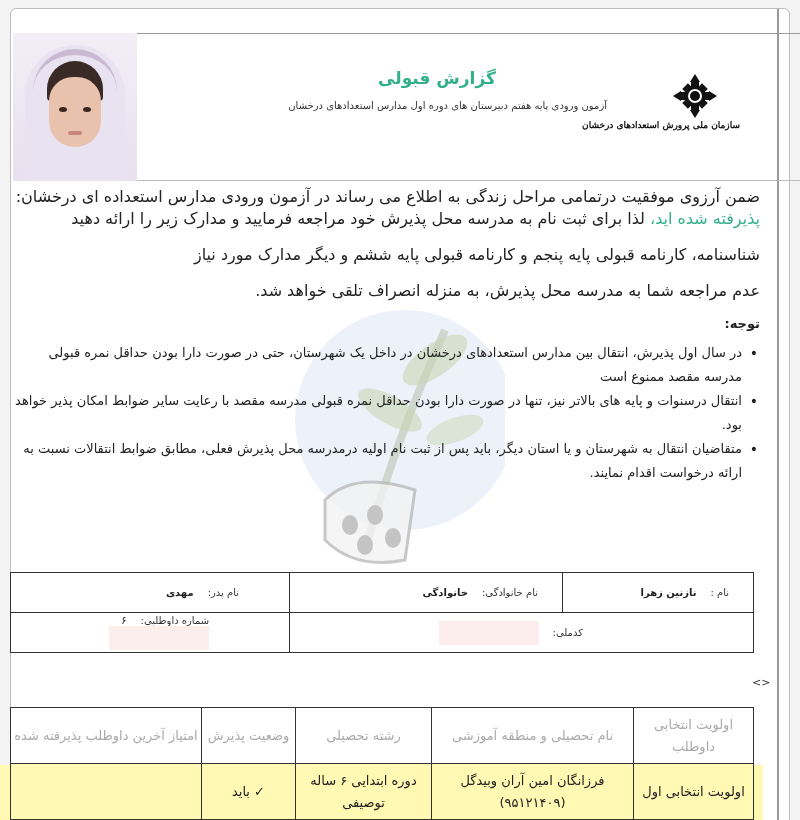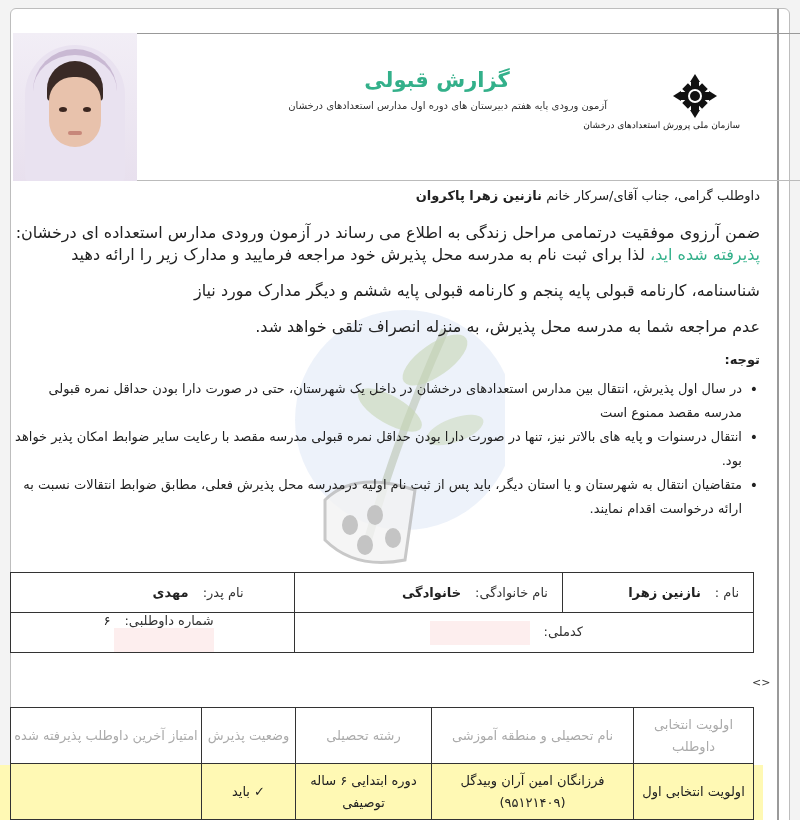--- a/index.html
+++ b/index.html
@@ -31,46 +31,46 @@
   .photo .face { position: absolute; left: 36px; top: 44px; width: 52px; height: 70px;
     background: #e8c2ac; border-radius: 24px 24px 26px 26px; }
   .photo .eye { position: absolute; top: 30px; width: 8px; height: 5px; background: #3b2620; border-radius: 50%; }
   .photo .eye.l { left: 10px; } .photo .eye.r { left: 34px; }
   .photo .mouth { position: absolute; left: 19px; top: 54px; width: 14px; height: 4px; background: #c7877a; border-radius: 3px; }
 
   .header-box {
     position: absolute; left: 126px; top: 10px; width: 664px; height: 148px;
     border-top: 1px solid #999; border-right: 1px solid #999; border-bottom: 1px solid #bbb;
   }
-  .logo { position: absolute; right: 60px; top: 40px; width: 90px; height: 70px; text-align: center; }
+  .logo { position: absolute; right: 60px; top: 40px; width: 90px; height: 70px; text-align: center; font-weight: bold; }
   .logo svg { display: block; margin: 0 auto; }
   .logo-text { font-family: "DejaVu Serif", serif; font-size: 9px; color: #111; margin-top: 2px; white-space: nowrap; direction: rtl; }
 
   .title { position: absolute; left: 140px; top: 34px; width: 320px; text-align: center;
-    color: #33b08a; font-size: 21px; font-weight: bold; direction: rtl; }
+    color: #33b08a; font-size: 17px; font-weight: bold; direction: rtl; }
   .subtitle { position: absolute; left: 60px; top: 66px; width: 410px; text-align: right;
     font-size: 10px; color: #333; direction: rtl; }
   .year { position: absolute; left: 140px; top: 98px; width: 290px; text-align: right;
     font-size: 12px; color: #222; direction: rtl; }
 
   
   .content { position: absolute; left: 14px; top: 186px; width: 746px; direction: rtl; text-align: right; }
   .greet { font-size: 13px; line-height: 20px; margin-bottom: 16px; }
   .greet b { font-weight: bold; }
   .para { font-size: 16px; line-height: 22px; margin-bottom: 14px; text-align: right; }
   .accent { color: #33b08a; }
   .note-title { font-size: 13px; font-weight: bold; margin-top: 4px; margin-bottom: 10px; }
   ul.notes { list-style: none; padding-right: 18px; }
   ul.notes li { position: relative; font-size: 13px; line-height: 24px; }
   ul.notes li::before { content: "\2022"; position: absolute; right: -16px; top: 0; font-size: 14px; }
 
   
   .watermark { position: absolute; left: 295px; top: 300px; width: 210px; height: 270px; pointer-events: none; }
   table.info-table { position: absolute; left: 10px; top: 572px; width: 744px; border-collapse: collapse; direction: rtl; }
-  table.info-table td { border: 1.5px solid #333; height: 40px; font-size: 13px; padding: 0 14px; text-align: right; }
+  table.info-table td { border: 1.5px solid #333; height: 40px; font-size: 10px; padding: 0 24px; text-align: right; }
   .lbl { color: #333; margin-left: 14px; }
   .val { font-weight: bold; }
   .redact { display: inline-block; width: 100px; height: 24px; background: #fdeeee; vertical-align: middle; }
 
   .code-icon { position: absolute; left: 752px; top: 676px; font-size: 11px; color: #333; }
 
   
   table.choices { position: absolute; left: 10px; top: 707px; width: 744px; border-collapse: collapse; direction: rtl; }
   table.choices th { border: 1.5px solid #333; height: 56px; font-weight: normal; color: #aaa; font-size: 13px; line-height: 22px; text-align: center; }
   table.choices td { border: 1.5px solid #333; height: 56px; font-size: 13px; line-height: 22px; text-align: center; background: #fff9b4; color: #222; }
@@ -125,23 +125,20 @@
   <ellipse cx="95" cy="110" rx="36" ry="14" fill="#c7d6b4" opacity="0.6" transform="rotate(30 95 110)"></ellipse>
   <ellipse cx="160" cy="130" rx="30" ry="12" fill="#c7d6b4" opacity="0.5" transform="rotate(-20 160 130)"></ellipse>
   <path d="M30 200 Q60 170 120 190 L110 260 Q60 270 30 240 Z" fill="#f3f3f3" stroke="#bbb" stroke-width="3" opacity="0.8"></path>
   <ellipse cx="55" cy="225" rx="8" ry="10" fill="#c4c4c4"></ellipse>
   <ellipse cx="80" cy="215" rx="8" ry="10" fill="#c4c4c4"></ellipse>
   <ellipse cx="70" cy="245" rx="8" ry="10" fill="#c4c4c4"></ellipse>
   <ellipse cx="98" cy="238" rx="8" ry="10" fill="#c4c4c4"></ellipse>
 </svg>
 
 <div class="content">
-  <p class="greet">
-    <span>داوطلب گرامی، جناب آقای/سرکار خانم </span><b>نازنین زهرا پاکروان</b>
-  </p>
   <p class="para">
     <span>ضمن آرزوی موفقیت درتمامی مراحل زندگی به اطلاع می رساند در آزمون ورودی مدارس استعداده ای درخشان: </span><span class="accent">پذیرفته شده اید،</span><span> لذا برای ثبت نام به مدرسه محل پذیرش خود مراجعه فرمایید و مدارک زیر را ارائه دهید</span>
   </p>
   <p class="para">شناسنامه، کارنامه قبولی پایه پنجم و کارنامه قبولی پایه ششم و دیگر مدارک مورد نیاز</p>
   <p class="para">عدم مراجعه شما به مدرسه محل پذیرش، به منزله انصراف تلقی خواهد شد.</p>
   <p class="note-title">توجه:</p>
   <ul class="notes">
     <li>در سال اول پذیرش، انتقال بین مدارس استعدادهای درخشان در داخل یک شهرستان، حتی در صورت دارا بودن حداقل نمره قبولی مدرسه مقصد ممنوع است</li>
     <li>انتقال درسنوات و پایه های بالاتر نیز، تنها در صورت دارا بودن حداقل نمره قبولی مدرسه مقصد با رعایت سایر ضوابط امکان پذیر خواهد بود.</li>
     <li>متقاضیان انتقال به شهرستان و یا استان دیگر، باید پس از ثبت نام اولیه درمدرسه محل پذیرش فعلی، مطابق ضوابط انتقالات نسبت به ارائه درخواست اقدام نمایند.</li>

